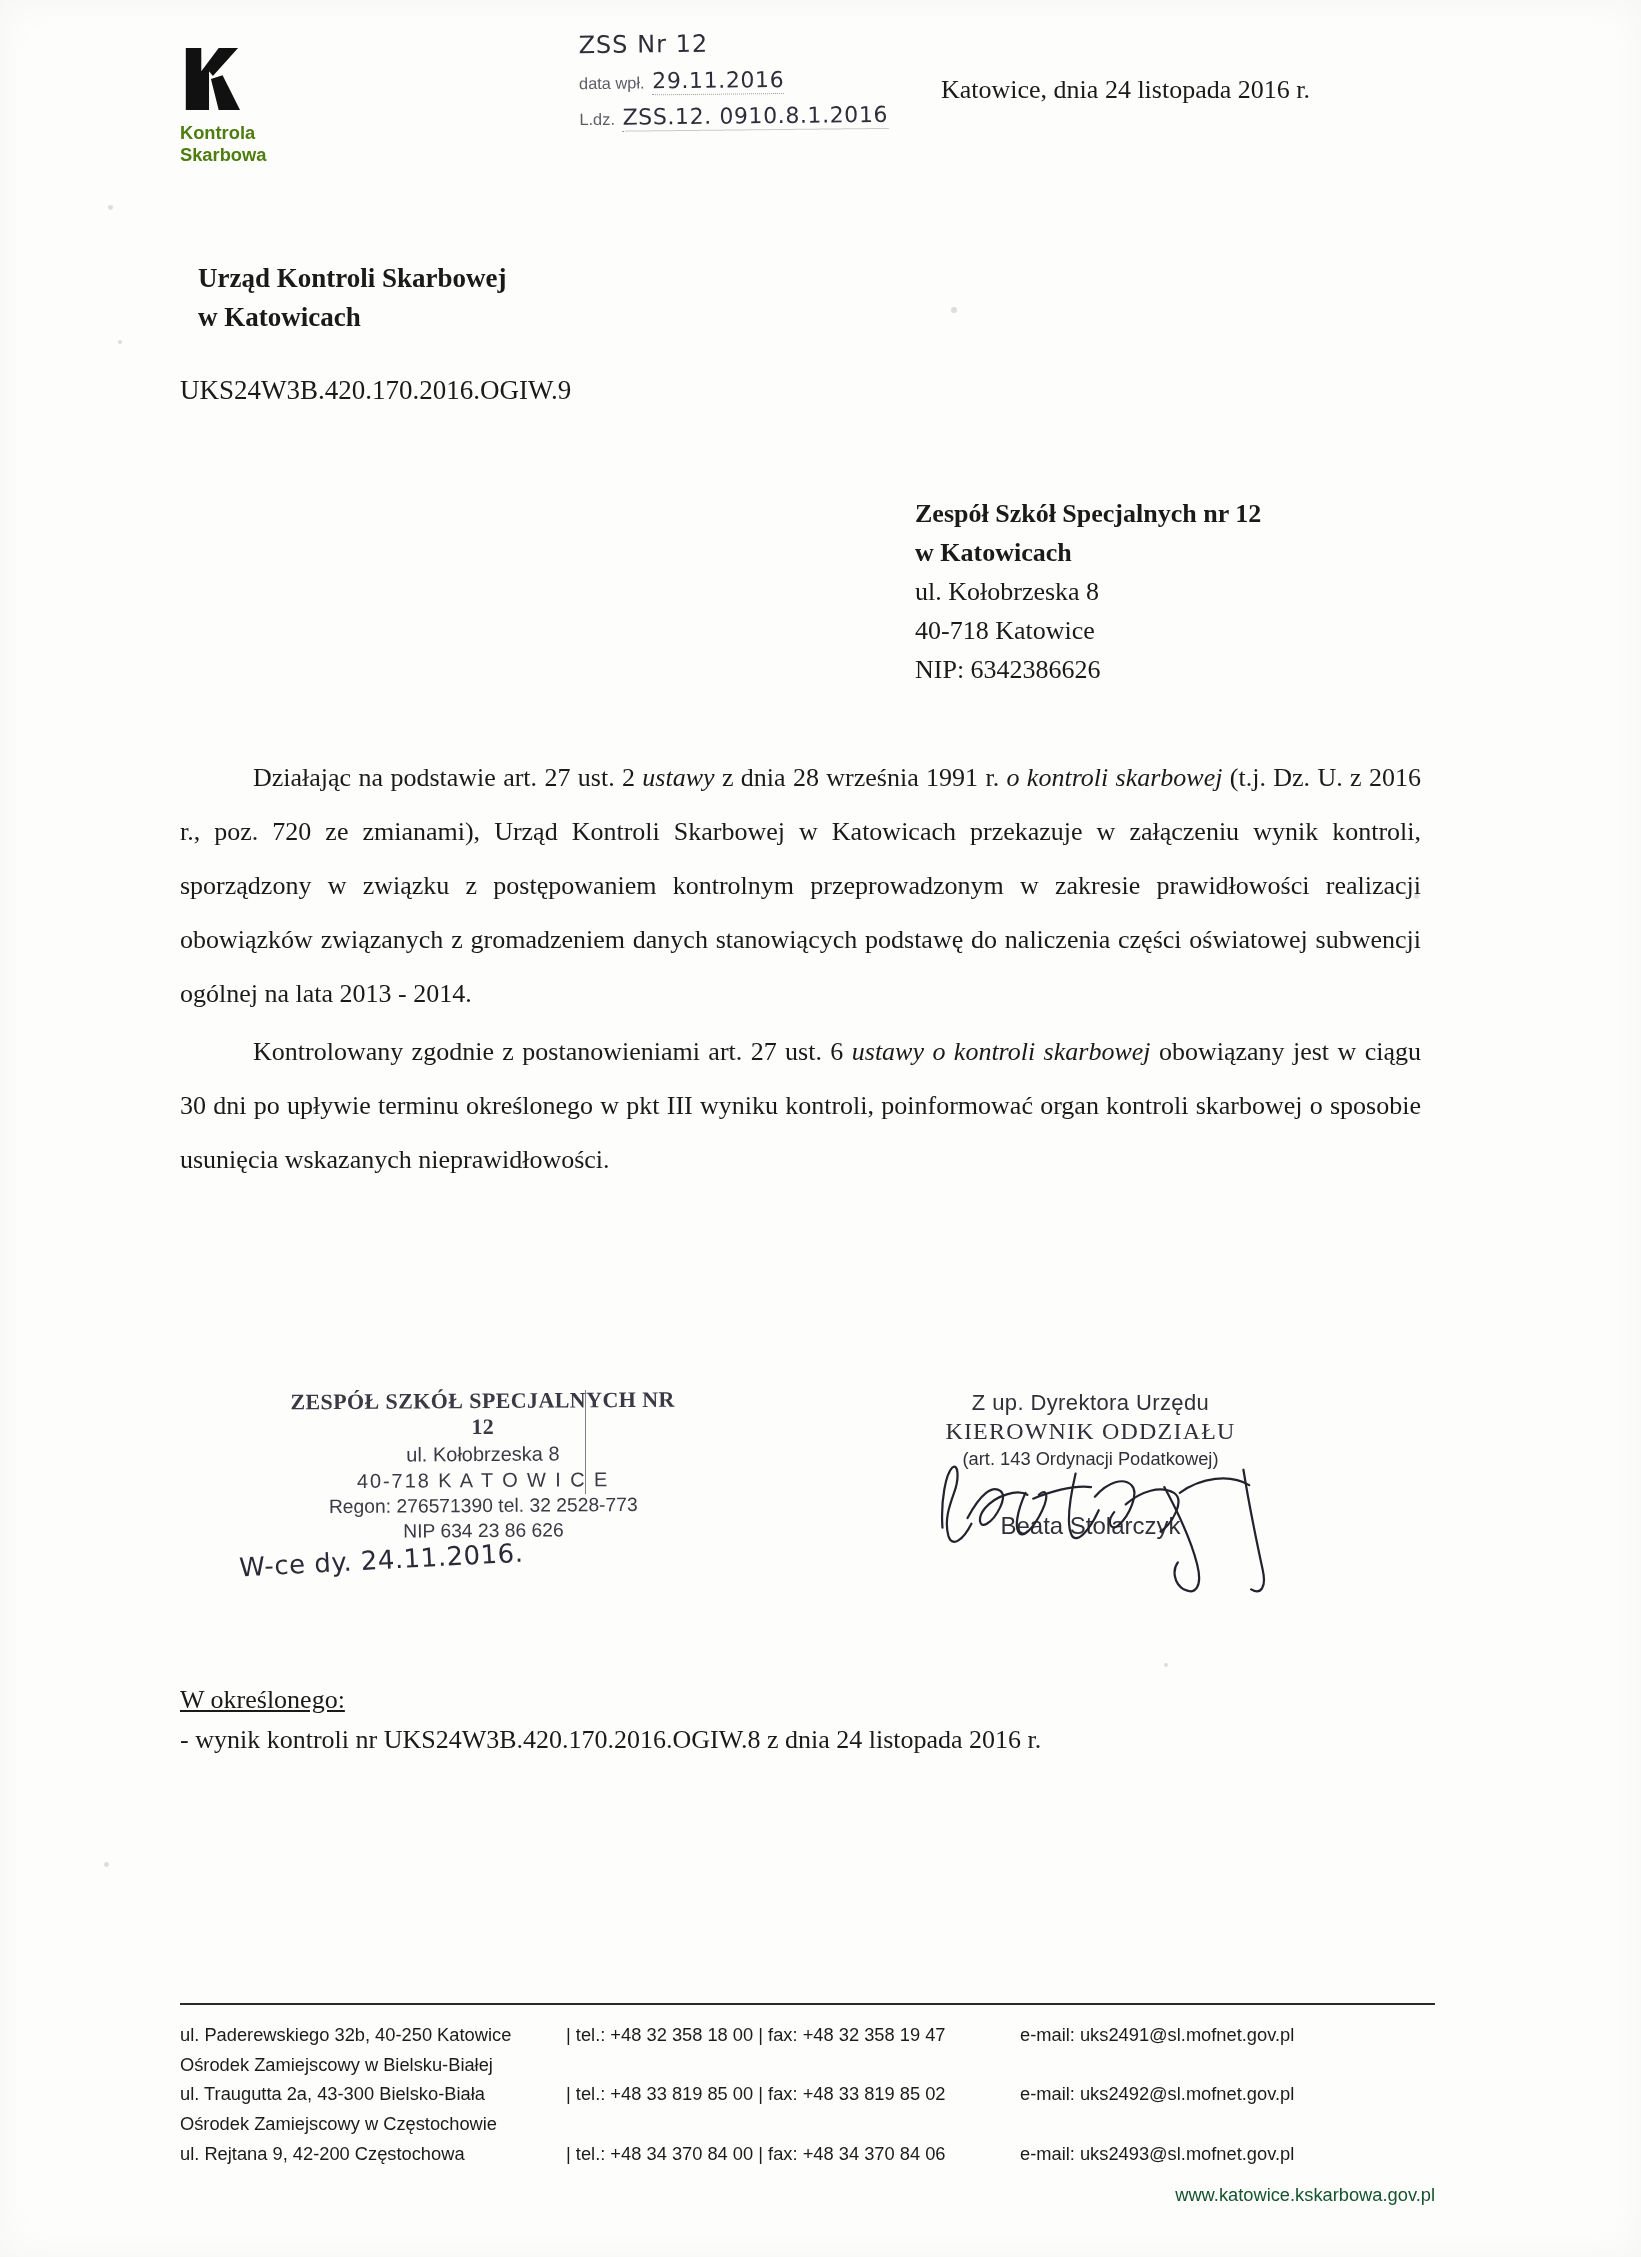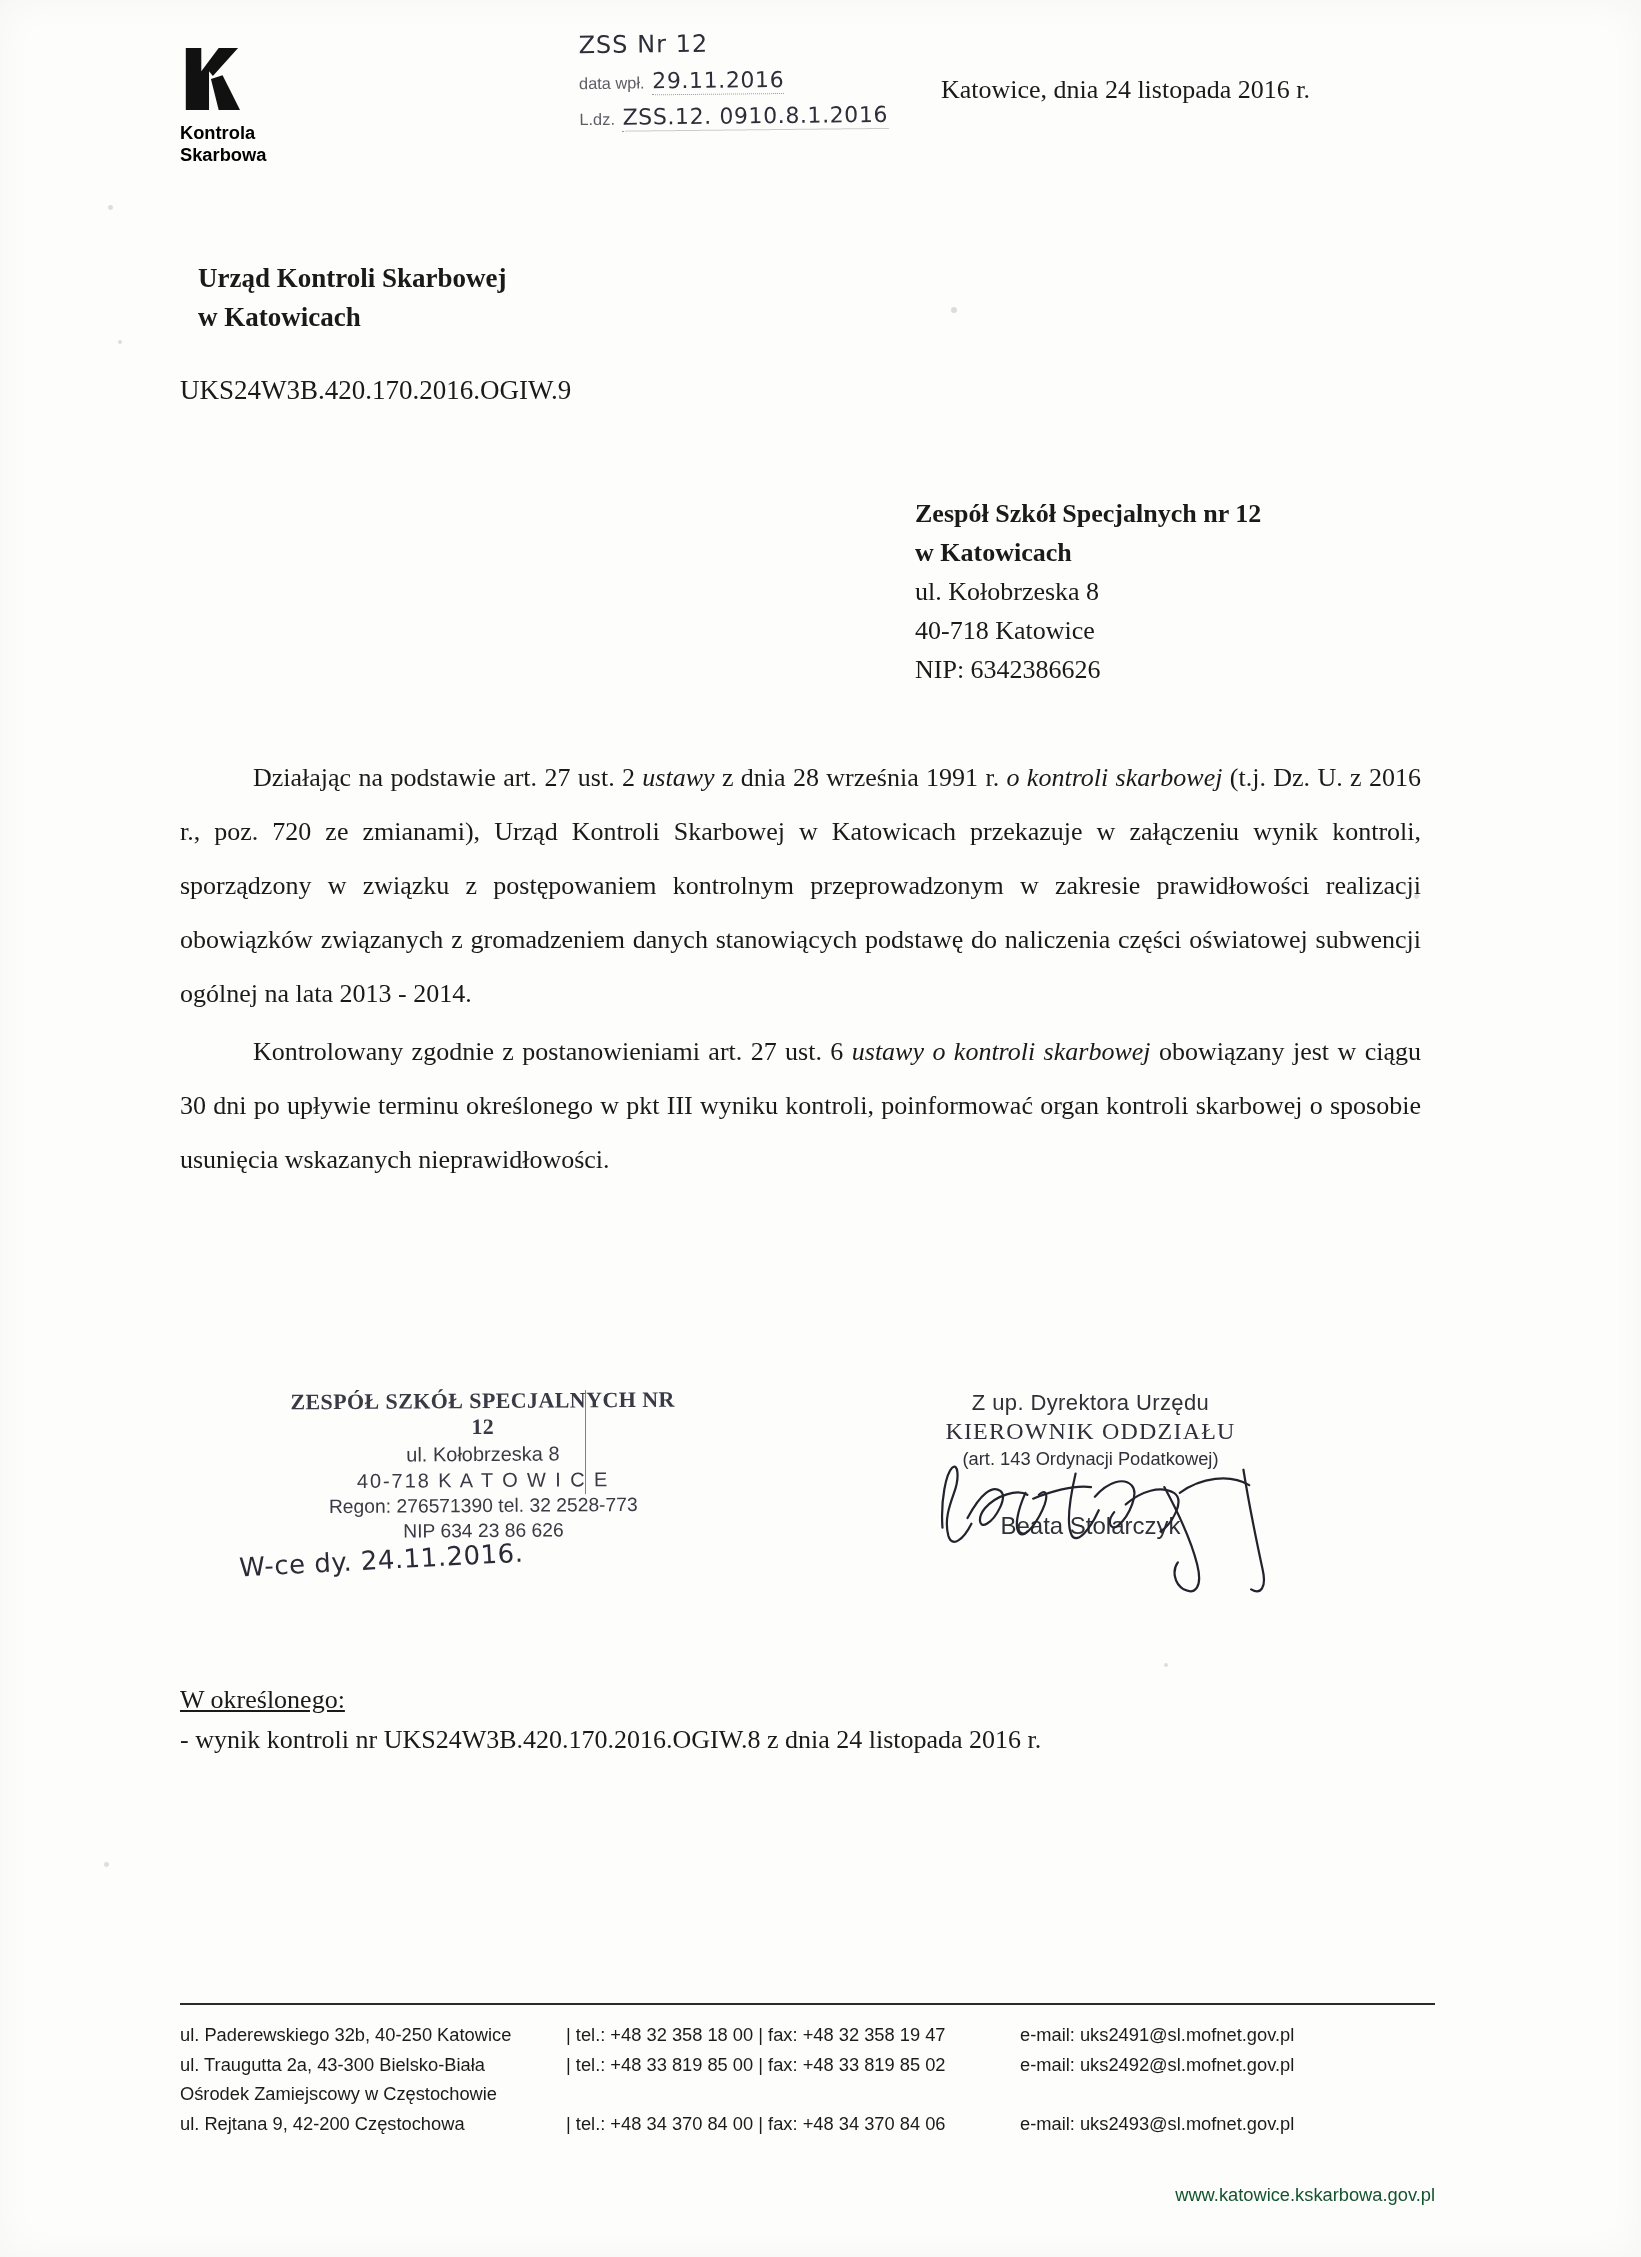--- a/index.html
+++ b/index.html
@@ -40,21 +40,21 @@
     height: 66px;
     position: relative;
   }
   .logo-mark svg { display: block; }
   .logo-text {
     margin-top: 9.7px;
     font-family: "Liberation Sans", sans-serif;
     font-weight: bold;
     font-size: 18.3px;
     line-height: 1.22;
-    color: #000000;
+    color: #4d7c0f;
   }
   .stamp-wpl {
     position: absolute;
     left: 579px;
     top: 29px;
     width: 406px;
     transform: rotate(-0.6deg);
   }
   .stamp-line {
     display: flex;
@@ -362,20 +362,25 @@
   </div>
 
   <div class="footer-rule"></div>
   <div class="footer">
     <div class="footer-row">
       <div class="f-addr">ul. Paderewskiego 32b, 40-250 Katowice</div>
       <div class="f-tel">| tel.: +48 32 358 18 00  | fax: +48 32 358 19 47</div>
       <div class="f-mail">e-mail: uks2491@sl.mofnet.gov.pl</div>
     </div>
     <div class="footer-row">
+      <div class="f-addr">Ośrodek Zamiejscowy w Bielsku-Białej</div>
+      <div class="f-tel"></div>
+      <div class="f-mail"></div>
+    </div>
+    <div class="footer-row">
       <div class="f-addr">ul. Traugutta 2a, 43-300 Bielsko-Biała</div>
       <div class="f-tel">| tel.: +48 33 819 85 00  |  fax: +48 33 819 85 02</div>
       <div class="f-mail">e-mail: uks2492@sl.mofnet.gov.pl</div>
     </div>
     <div class="footer-row">
       <div class="f-addr">Ośrodek Zamiejscowy w Częstochowie</div>
       <div class="f-tel"></div>
       <div class="f-mail"></div>
     </div>
     <div class="footer-row">

